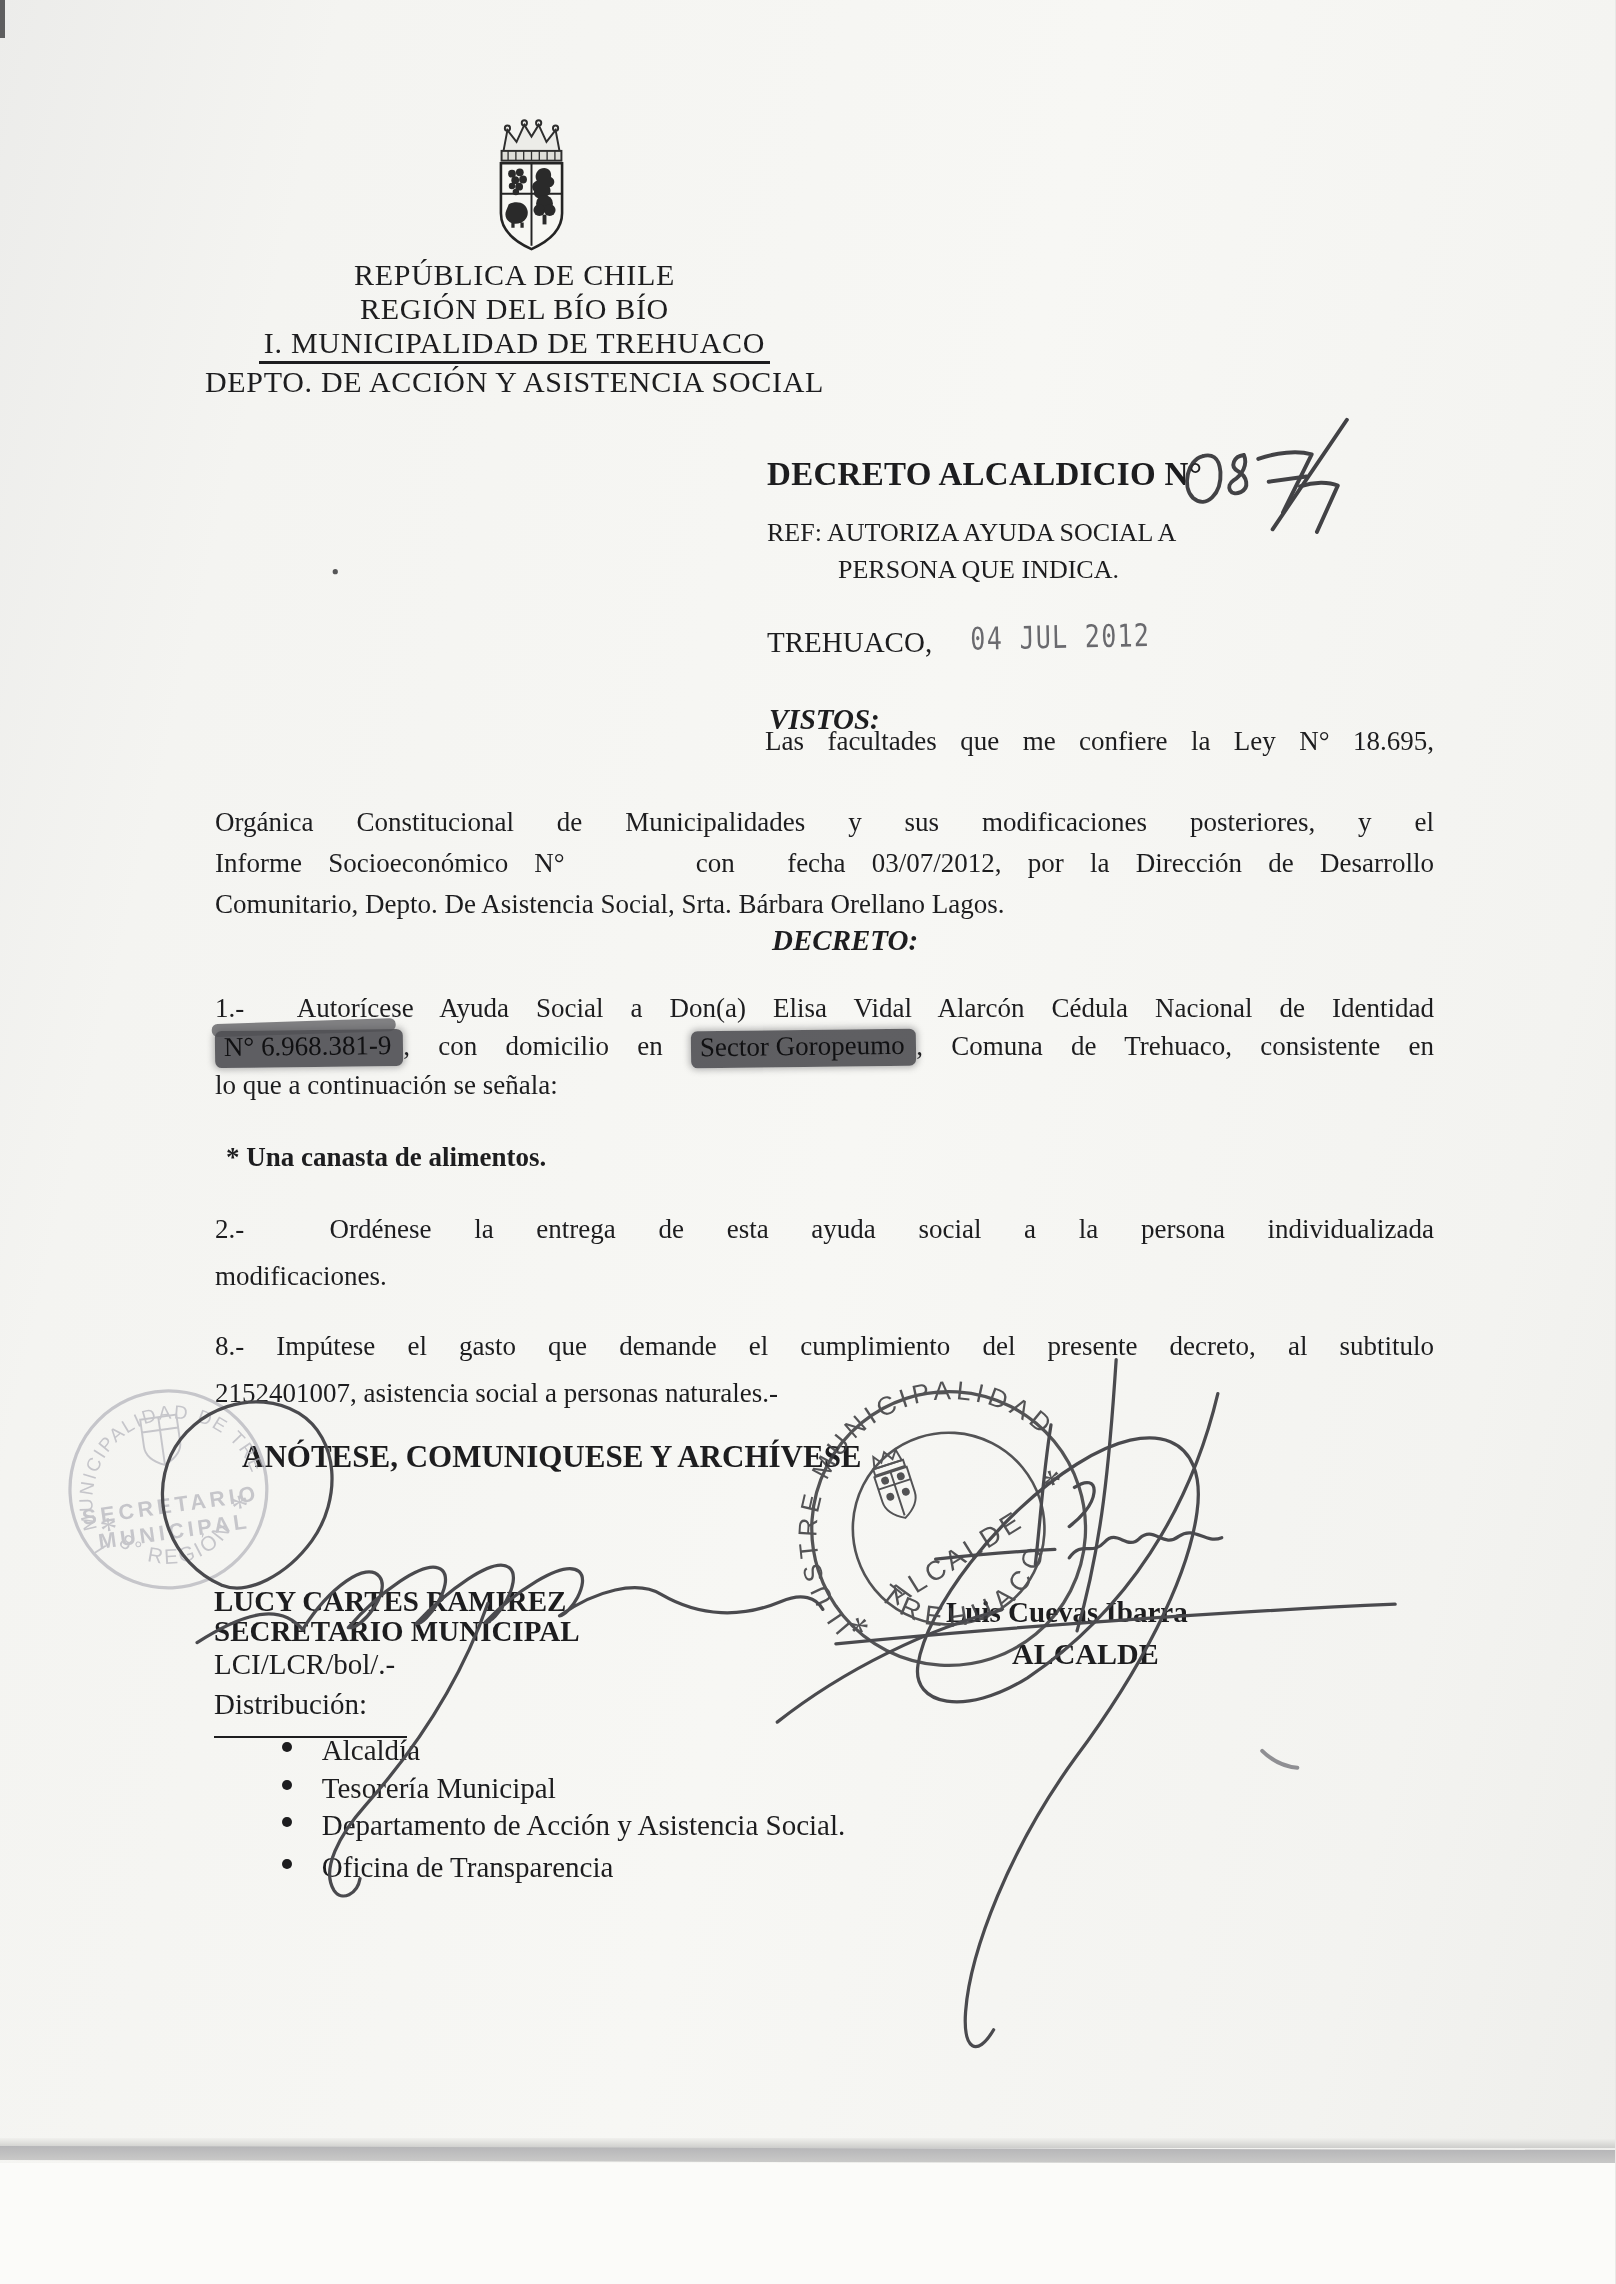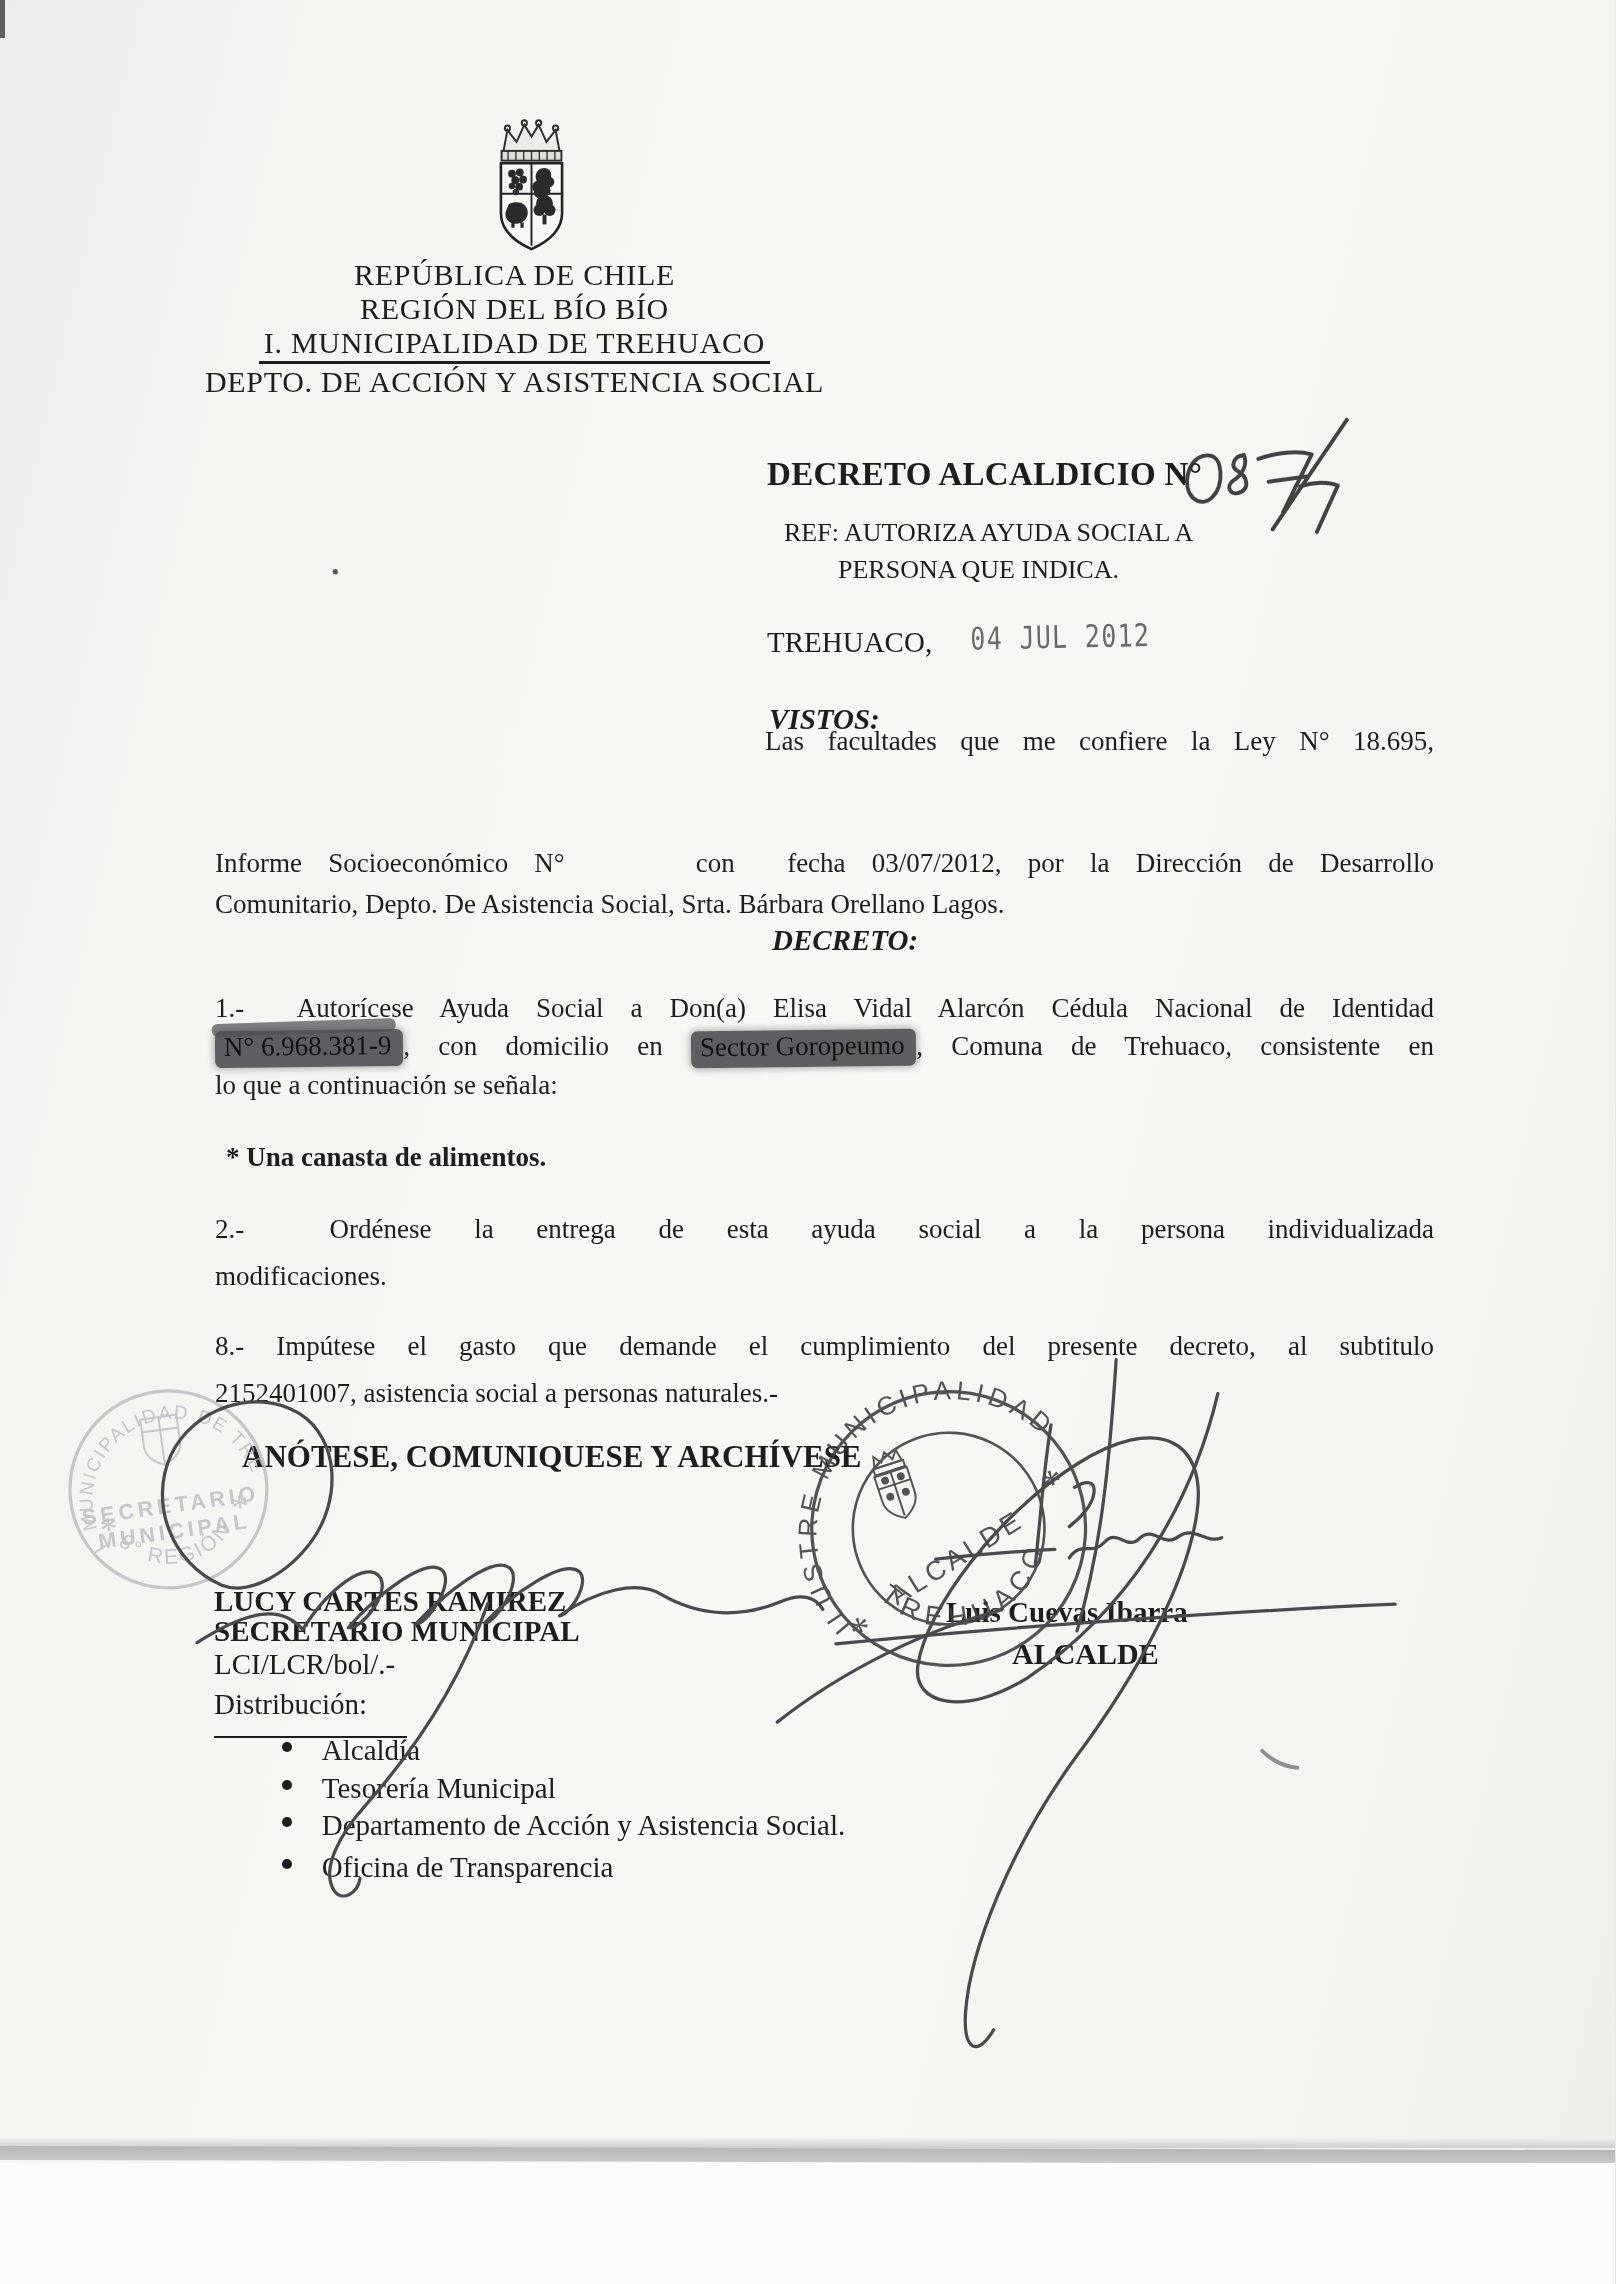--- a/index.html
+++ b/index.html
@@ -82,27 +82,28 @@
   </svg>
 
   <div class="hdr" style="top:258px;">REPÚBLICA DE CHILE</div>
   <div class="hdr" style="top:292px;">REGIÓN DEL BÍO BÍO</div>
   <div class="hdr" style="top:326px;">
     <span class="hdr-u">I. MUNICIPALIDAD DE TREHUACO</span>
   </div>
   <div class="hdr" style="top:365px;">DEPTO. DE ACCIÓN Y ASISTENCIA SOCIAL</div>
 
   <div class="dtitle">DECRETO ALCALDICIO N°</div>
-  <div class="ref" style="left:767px;top:518px;margin-left:17px;">REF: AUTORIZA AYUDA SOCIAL A</div>
+  <div class="ref" style="left:767px;top:518px;">REF: AUTORIZA AYUDA SOCIAL A</div>
   <div class="ref" style="left:838px;top:555px;">PERSONA QUE INDICA.</div>
   <div class="place">TREHUACO,</div>
   <div class="datestamp">04 JUL 2012</div>
 
   <div class="h-italic" style="left:769px;top:703px;">VISTOS:</div>
   <div class="jline indent1" style="top:726px;">Las facultades que me confiere la Ley N° 18.695,</div>
+  <div class="jline" style="top:807px;">Orgánica Constitucional de Municipalidades y sus modificaciones posteriores, y el</div>
   <div class="jline" style="top:848px;">Informe Socioeconómico N°&nbsp;&nbsp;&nbsp;&nbsp; con&nbsp; fecha 03/07/2012, por la Dirección de Desarrollo</div>
   <div class="pline" style="top:889px;">Comunitario, Depto. De Asistencia Social, Srta. Bárbara Orellano Lagos.</div>
 
   <div class="h-italic" style="left:772px;top:924px;">DECRETO:</div>
   <div class="jline" style="top:993px;">1.-&nbsp; Autorícese Ayuda Social a Don(a) Elisa Vidal Alarcón Cédula Nacional de Identidad</div>
   <div class="jline" style="top:1030px;">
     <span class="redact r1">N° 6.968.381-9</span><span>, con domicilio en</span>
     <span class="redact">Sector Goropeumo</span><span>, Comuna de Trehuaco, consistente en</span>
   </div>
   <div class="pline" style="top:1070px;">lo que a continuación se señala:</div>

